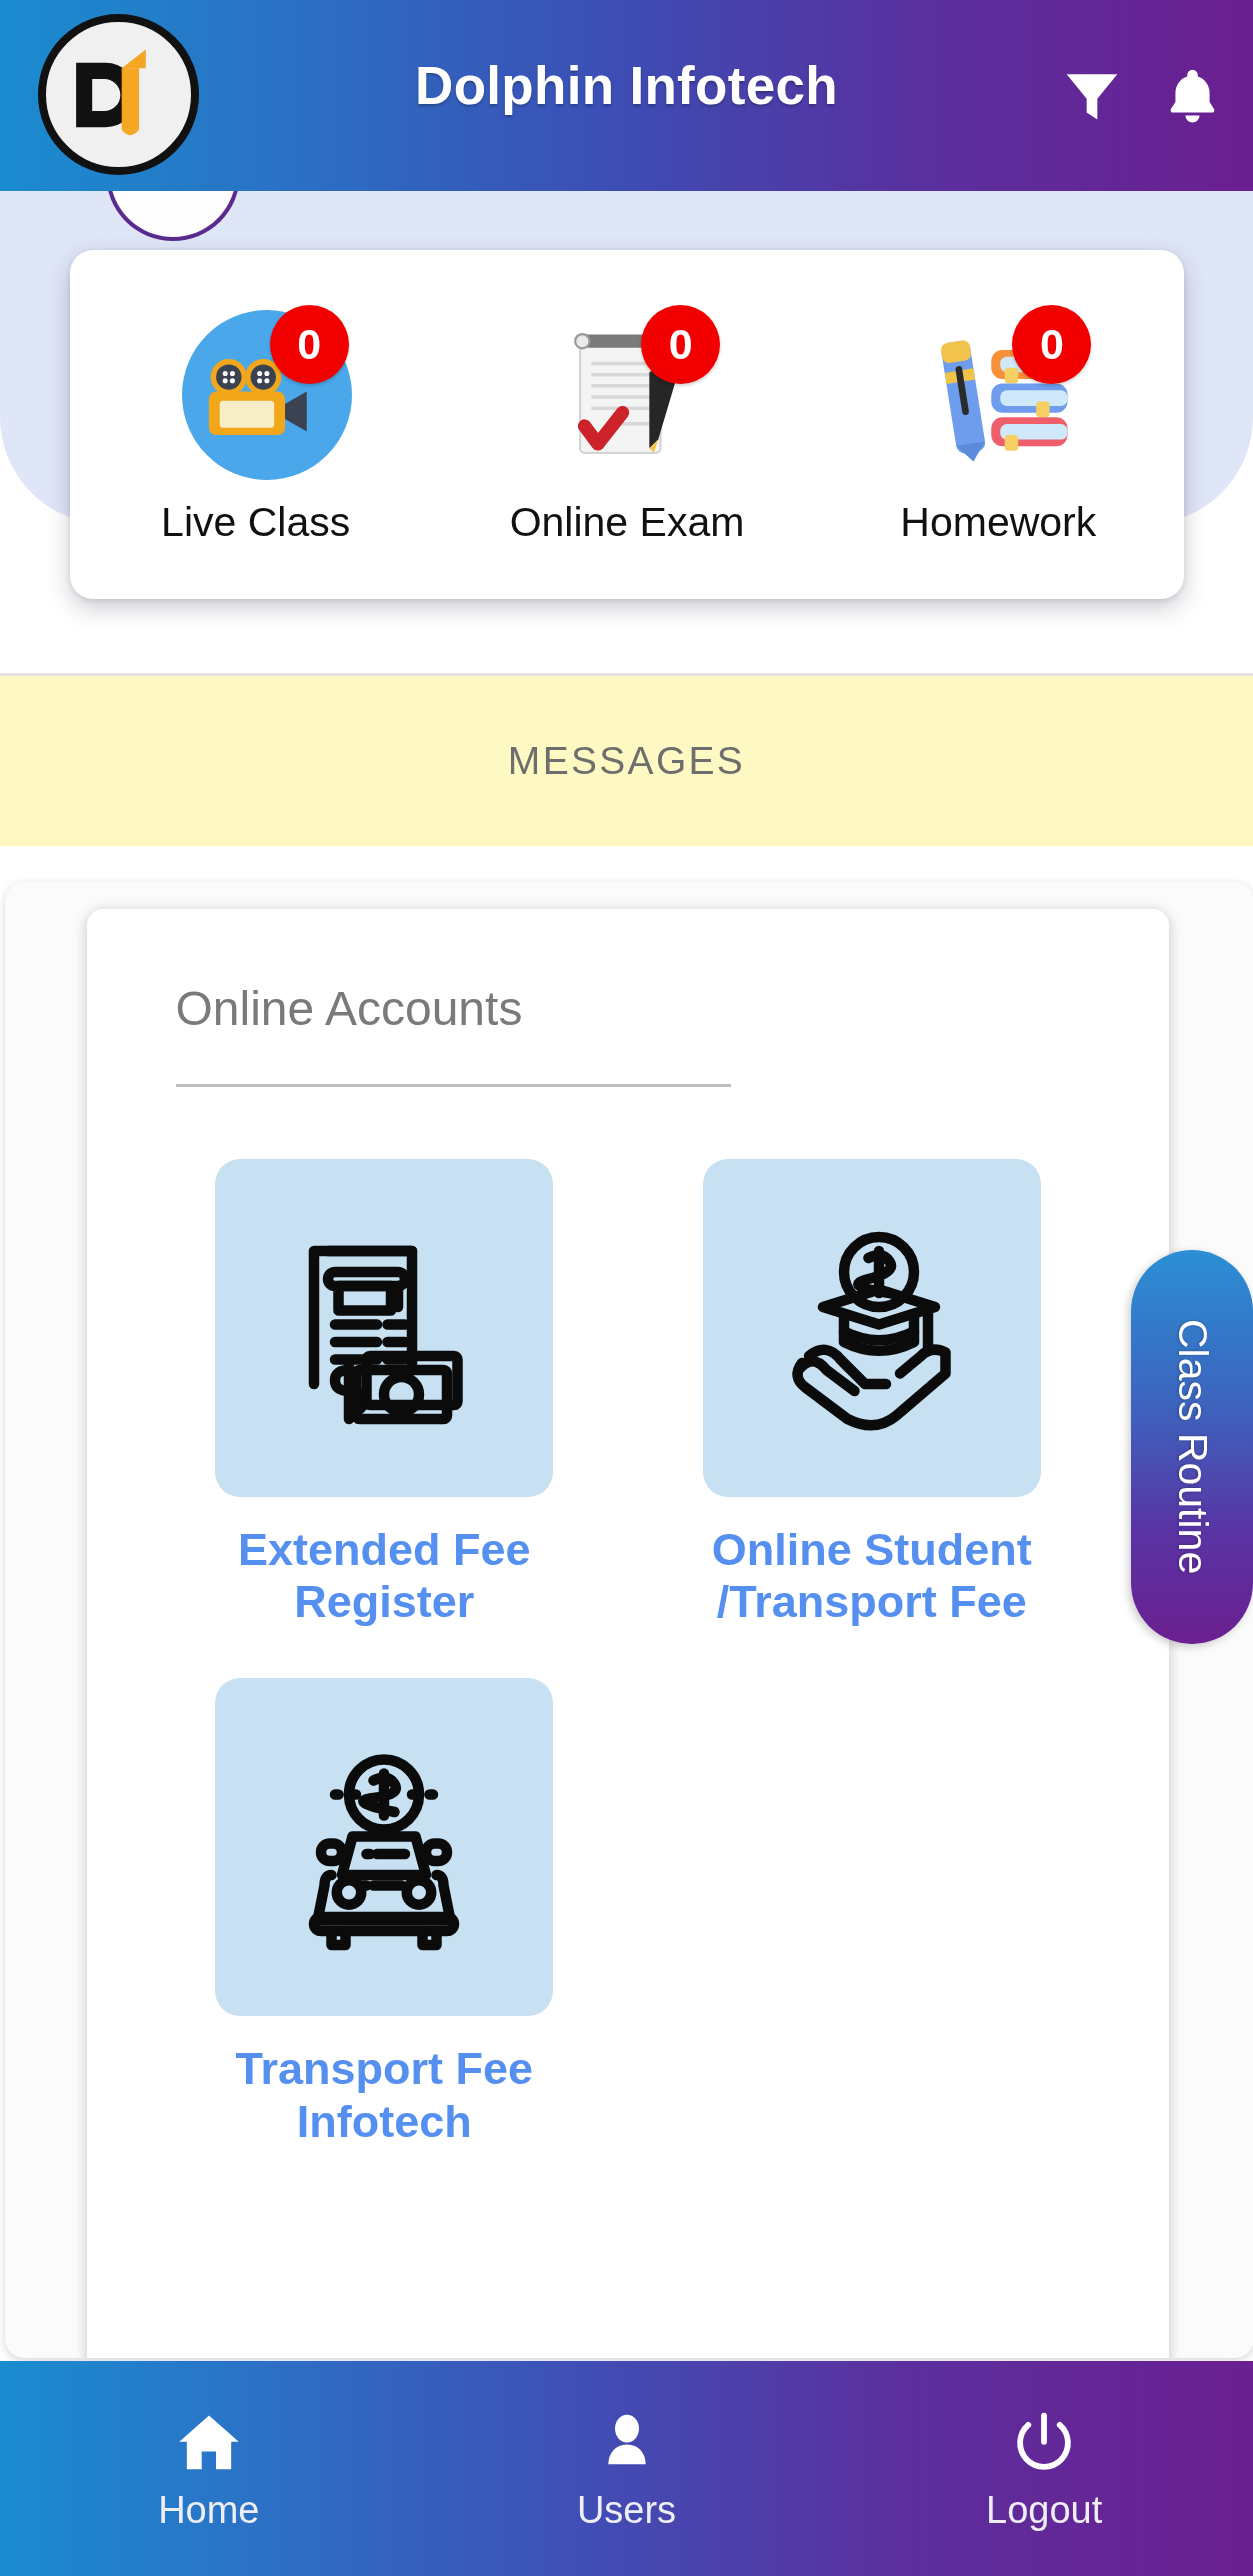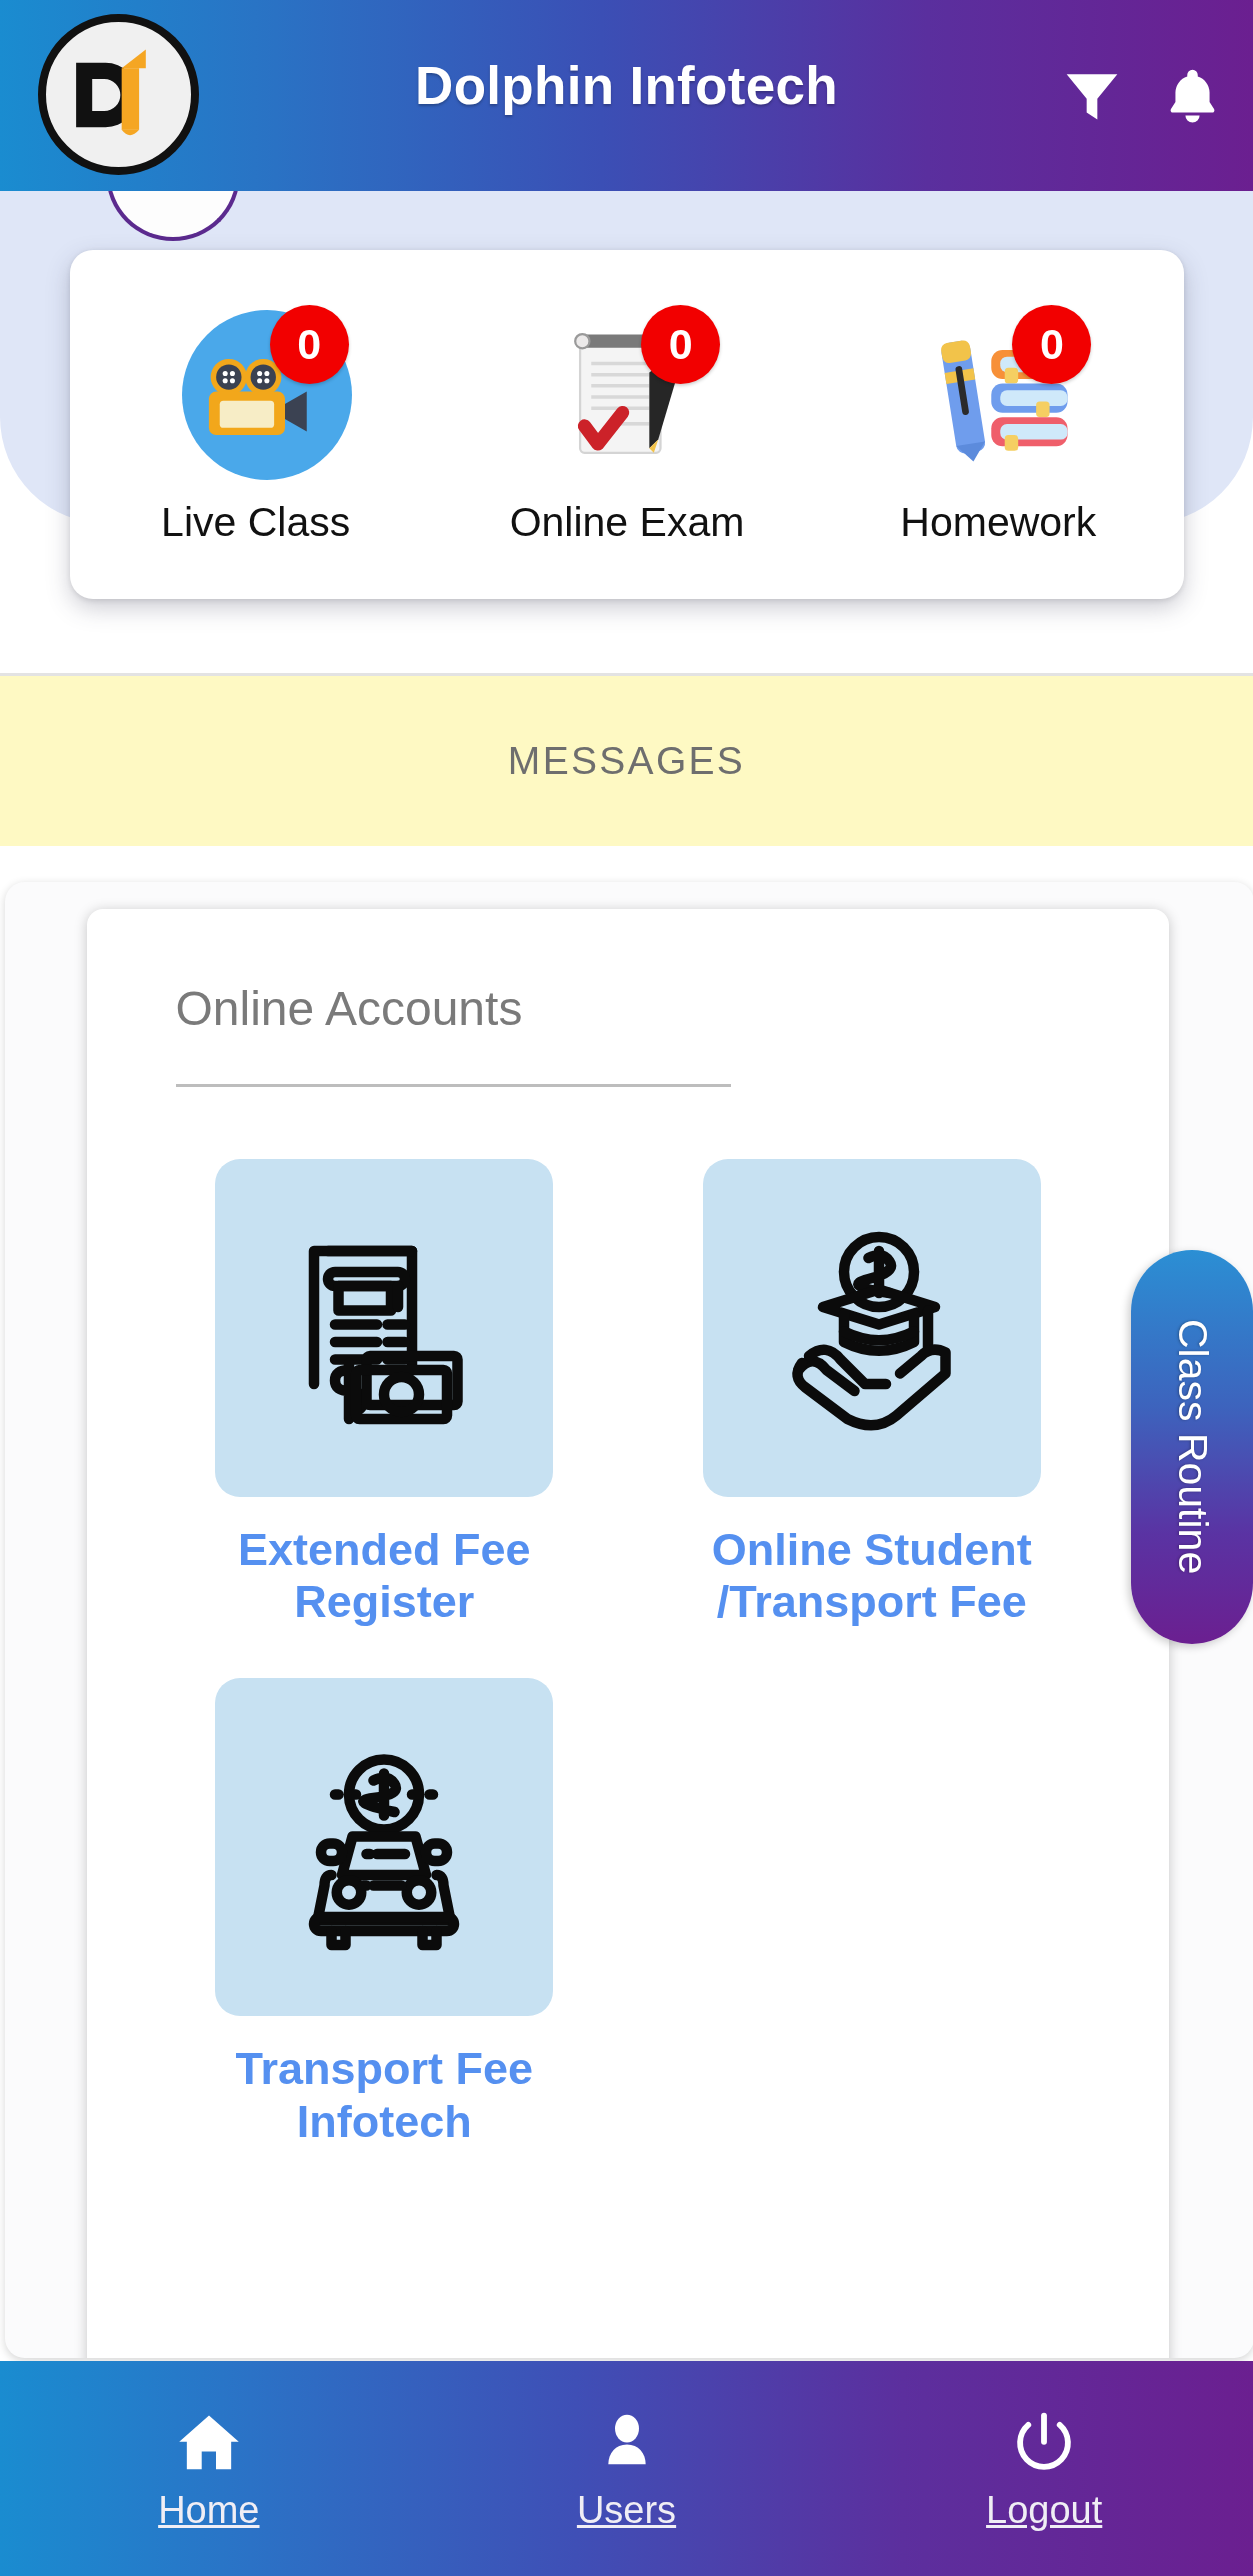--- a/index.html
+++ b/index.html
@@ -129,21 +129,21 @@
     text-shadow:0 0.9px 2.7px rgba(0,0,0,.3);
   }
 
   
   .bottomnav{
     position:absolute; left:0; bottom:0; width:1253px; height:215px;
     background:linear-gradient(90deg,#1a8cd0 0%,#2b72c6 20%,#3f4fb6 46%,#5c2f9e 72%,#6b1f90 100%);
     display:flex; z-index:70;
   }
   .bn-item{ flex:1; display:flex; flex-direction:column; align-items:center; justify-content:center; cursor:pointer; gap:9px; }
-  .bn-label{ color:#f0eef5; font-size:38px;text-decoration:underline; }
+  .bn-label{ color:#f0eef5; font-size:38px; }
   .bn-ico{ width:75px; height:75px; display:flex; align-items:center; justify-content:center; }
 </style>
 </head>
 <body>
 
 <div id="root">
 
   <div class="lav-band"></div>
   <div class="avatar-stub">
     <div class="dot-r"></div>

